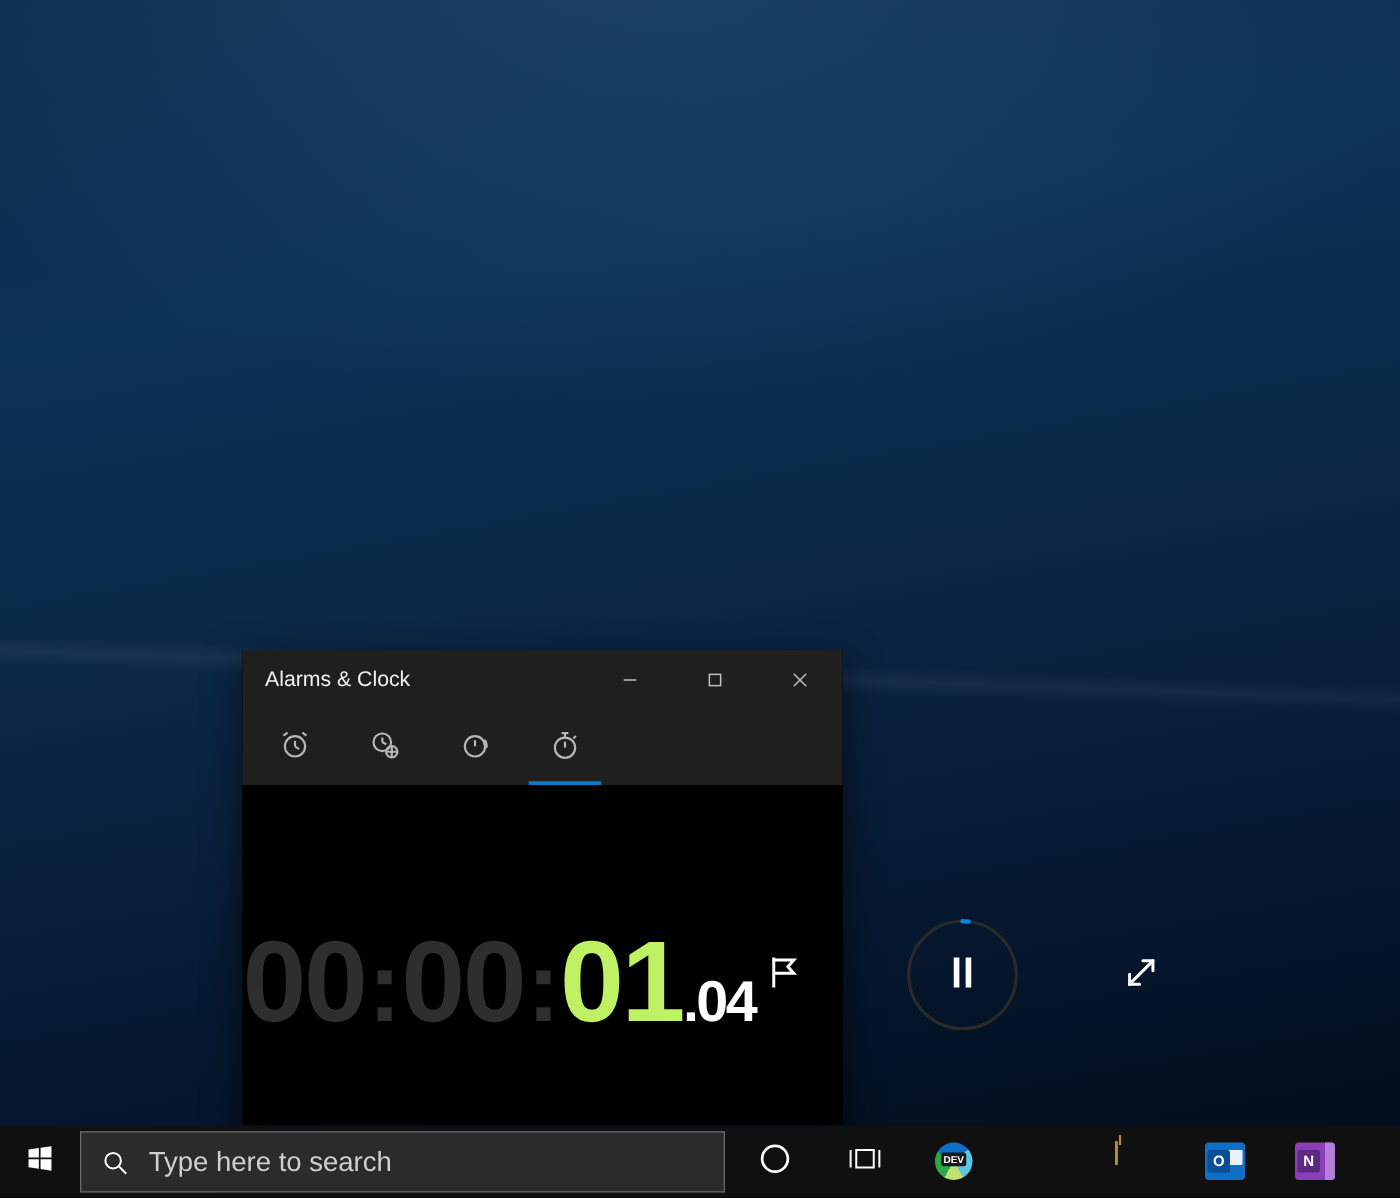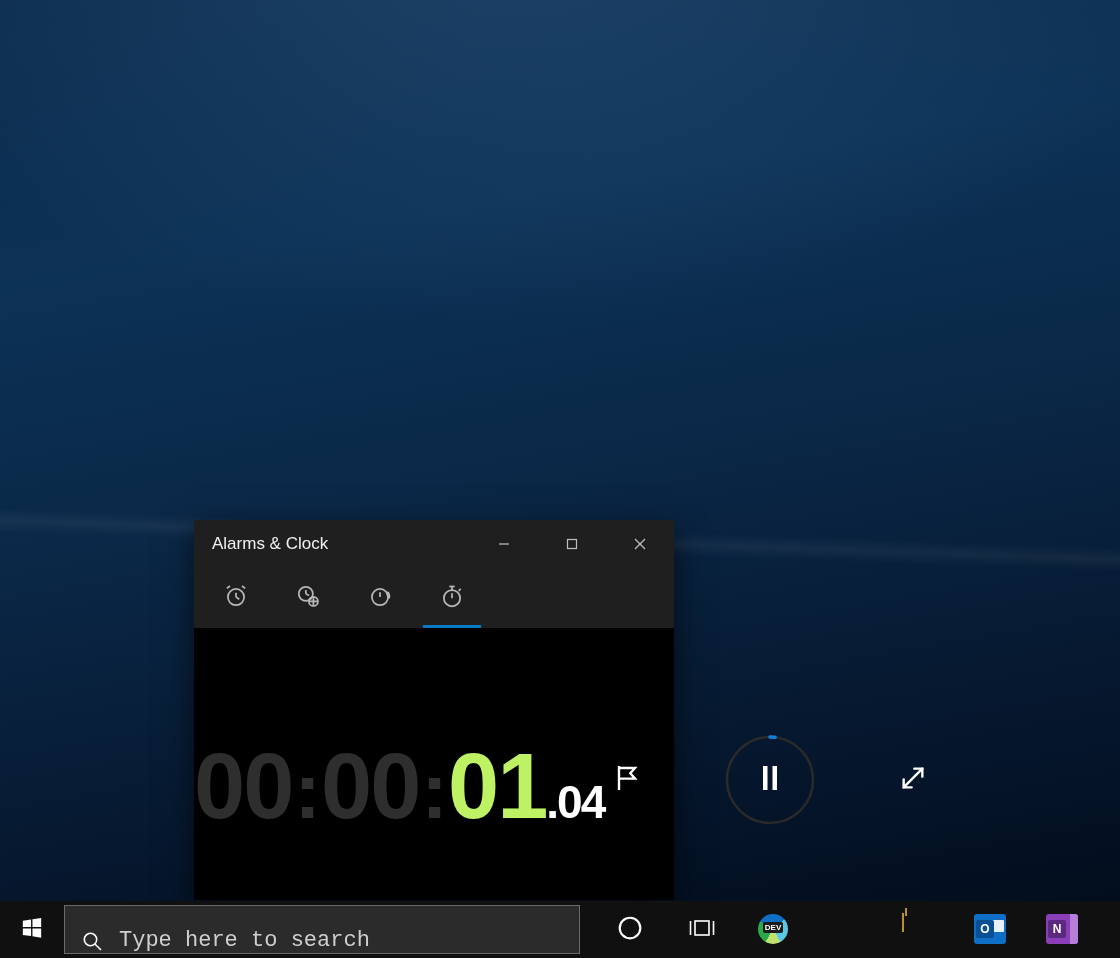--- a/index.html
+++ b/index.html
@@ -50,24 +50,23 @@
   .pause-ring { position:absolute; inset:0; }
   .pause-btn { position:absolute; inset:0; display:flex; align-items:center; justify-content:center; color:#fff; }
 
   
   .taskbar {
     position:absolute; left:0; right:0; bottom:0; height:57px; background:#101010;
     display:flex; align-items:center;
   }
   .start { width:64px; height:100%; display:flex; align-items:center; justify-content:center; color:#fff; }
   .search {
-    height:49px; margin:4px 10px 4px 0; width:516px;
-    background:#2b2b2b; border:1px solid #6a6a6a; display:flex; align-items:flex-end;
+    height:49px; margin:4px 0 4px 0; width:516px;
+    background:#2b2b2b; border:1px solid #6a6a6a; display:flex; align-items:center;
     color:#cfcfcf;
-    font-family:Liberation Mono, monospace;
   }
   .search .icon { width:54px; display:flex; align-items:center; justify-content:center; }
   .search input {
     flex:1; background:transparent; border:none; outline:none; color:#dcdcdc;
     font-size:22px; font-family:inherit;
   }
   .search input::placeholder { color:#cfcfcf; }
   .tb-btn { width:72px; height:100%; display:flex; align-items:center; justify-content:center; }
   .tb-apps { display:flex; align-items:center; height:100%; margin-left:4px;justify-content:space-between; }
 

